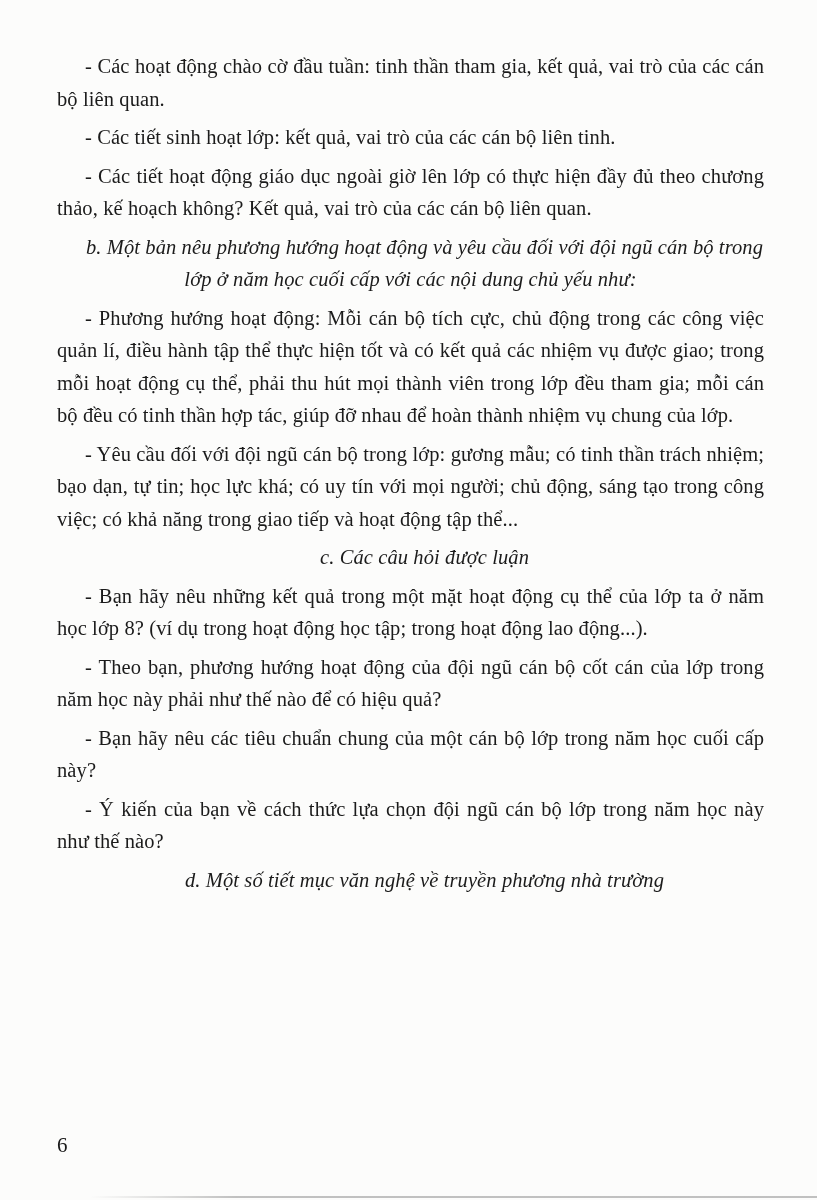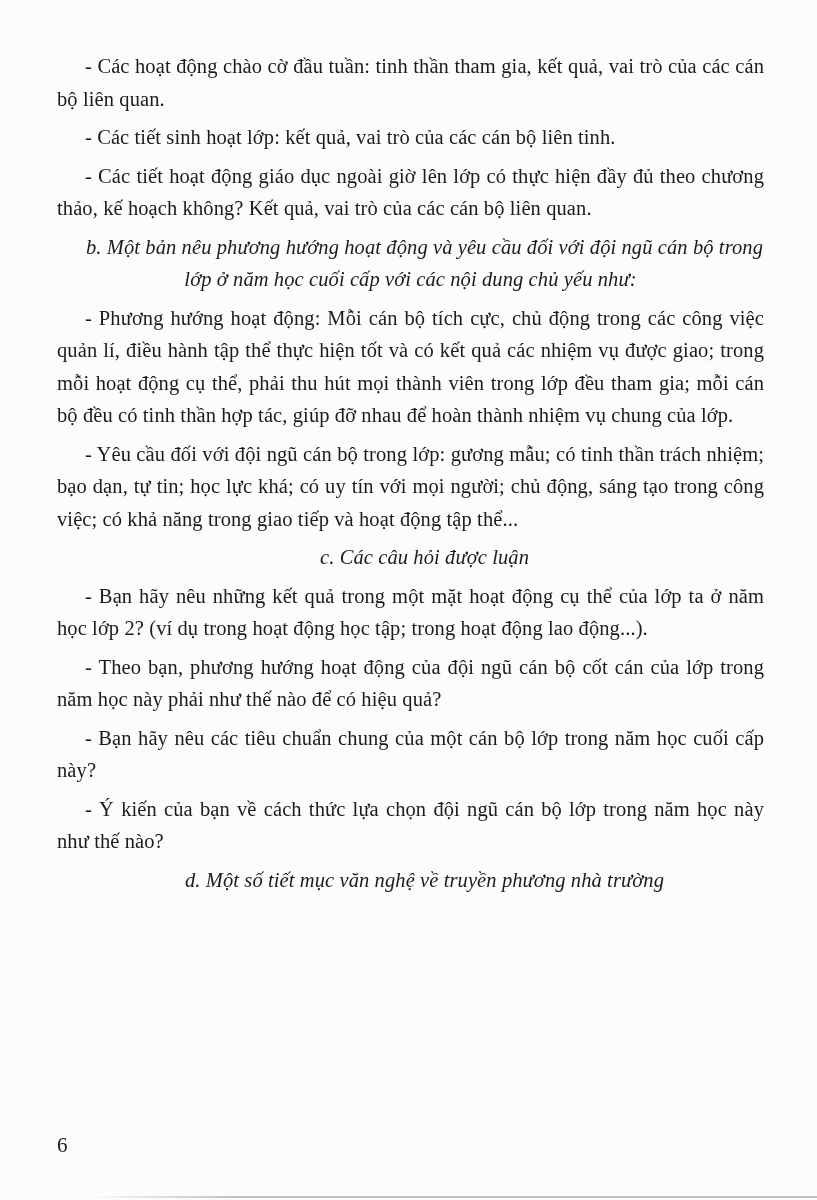--- a/index.html
+++ b/index.html
@@ -53,21 +53,21 @@
 <body>
 
 <div class="page-content">
   <p class="para">- Các hoạt động chào cờ đầu tuần: tinh thần tham gia, kết quả, vai trò của các cán bộ liên quan.</p>
   <p class="para">- Các tiết sinh hoạt lớp: kết quả, vai trò của các cán bộ liên tinh.</p>
   <p class="para">- Các tiết hoạt động giáo dục ngoài giờ lên lớp có thực hiện đầy đủ theo chương thảo, kế hoạch không? Kết quả, vai trò của các cán bộ liên quan.</p>
   <p class="para italic">b. Một bản nêu phương hướng hoạt động và yêu cầu đối với đội ngũ cán bộ trong lớp ở năm học cuối cấp với các nội dung chủ yếu như:</p>
   <p class="para">- Phương hướng hoạt động: Mỗi cán bộ tích cực, chủ động trong các công việc quản lí, điều hành tập thể thực hiện tốt và có kết quả các nhiệm vụ được giao; trong mỗi hoạt động cụ thể, phải thu hút mọi thành viên trong lớp đều tham gia; mỗi cán bộ đều có tinh thần hợp tác, giúp đỡ nhau để hoàn thành nhiệm vụ chung của lớp.</p>
   <p class="para">- Yêu cầu đối với đội ngũ cán bộ trong lớp: gương mẫu; có tinh thần trách nhiệm; bạo dạn, tự tin; học lực khá; có uy tín với mọi người; chủ động, sáng tạo trong công việc; có khả năng trong giao tiếp và hoạt động tập thể...</p>
   <p class="para italic">c. Các câu hỏi được luận</p>
-  <p class="para">- Bạn hãy nêu những kết quả trong một mặt hoạt động cụ thể của lớp ta ở năm học lớp 2? (ví dụ trong hoạt động học tập; trong hoạt động lao động...).</p>
+  <p class="para">- Bạn hãy nêu những kết quả trong một mặt hoạt động cụ thể của lớp ta ở năm học lớp 8? (ví dụ trong hoạt động học tập; trong hoạt động lao động...).</p>
   <p class="para">- Theo bạn, phương hướng hoạt động của đội ngũ cán bộ cốt cán của lớp trong năm học này phải như thế nào để có hiệu quả?</p>
   <p class="para">- Bạn hãy nêu các tiêu chuẩn chung của một cán bộ lớp trong năm học cuối cấp này?</p>
   <p class="para">- Ý kiến của bạn về cách thức lựa chọn đội ngũ cán bộ lớp trong năm học này như thế nào?</p>
   <p class="para italic">d. Một số tiết mục văn nghệ về truyền phương nhà trường</p>
 </div>
 
 <div class="page-number">6</div>
 <div class="scan-edge"></div>
 
 </body></html>

